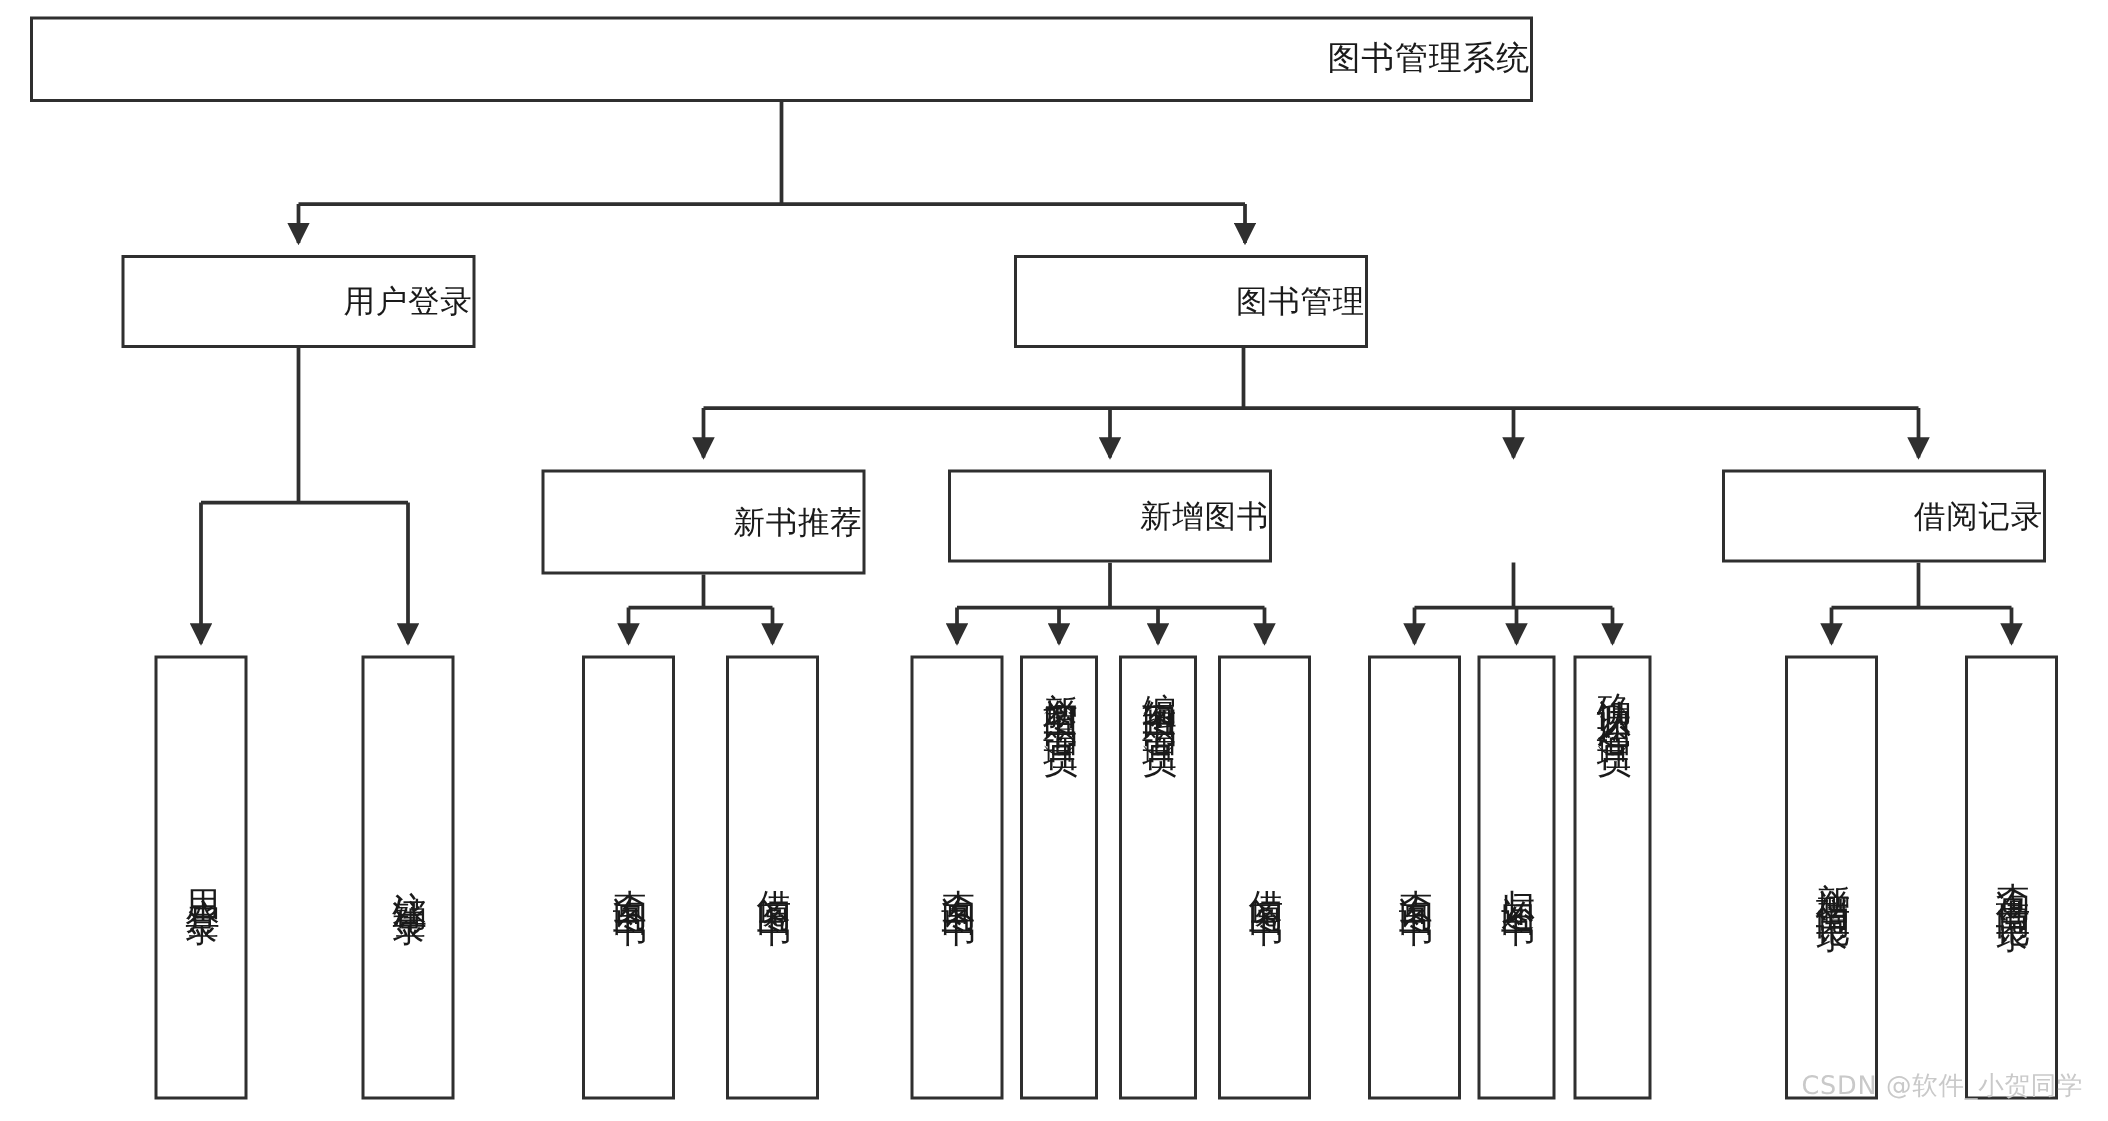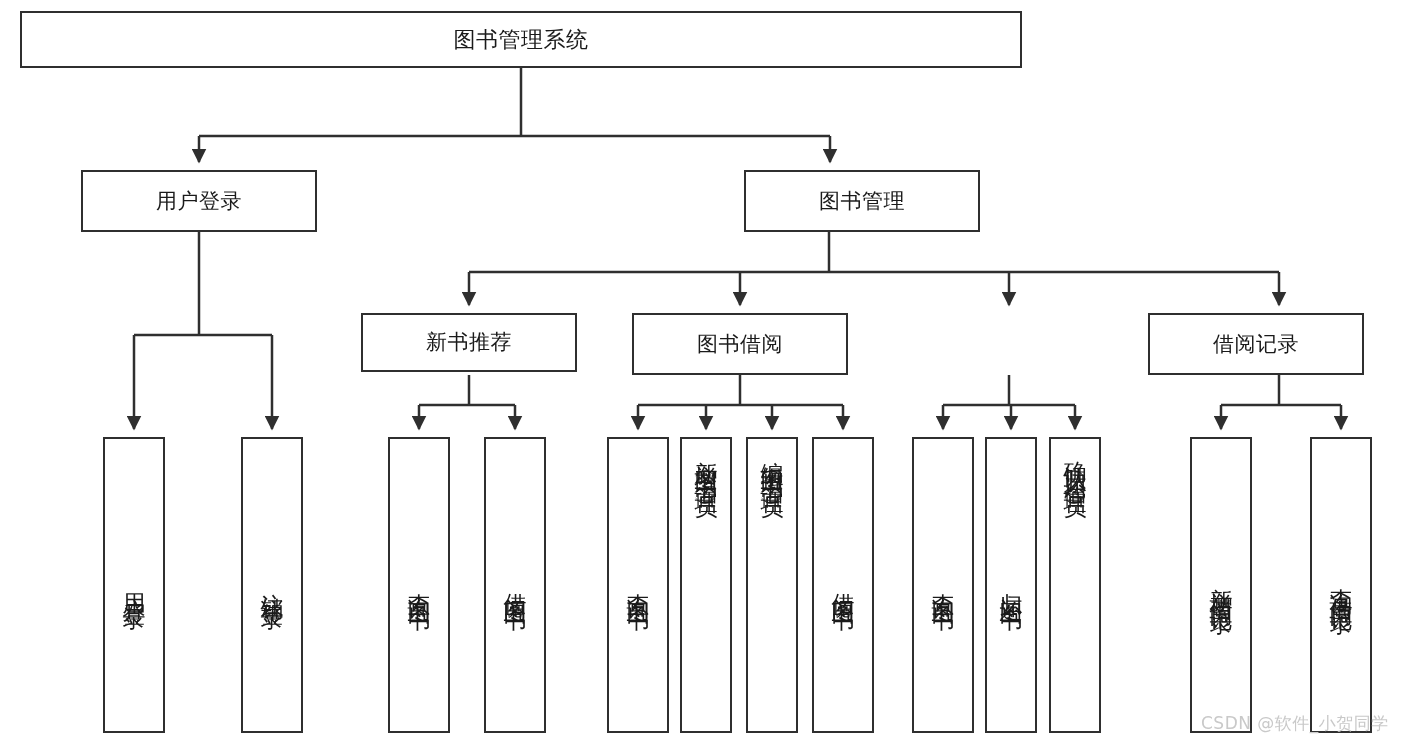--- a/index.html
+++ b/index.html
@@ -27,21 +27,21 @@
     height: 747px;
     pointer-events: none;
   }
   .node {
     position: absolute;
     box-sizing: border-box;
     background: #ffffff;
     border: 2px solid #2f2f2f;
     display: flex;
     align-items: center;
-    justify-content: center;
+    justify-content: flex-end;
     color: #1a1a1a;
   }
   .node .lbl {
     display: block;
     text-align: center;
     line-height: 1.18;
     letter-spacing: 0.5px;
   }
   .node.horizontal .lbl {
     font-size: 21px;
@@ -133,29 +133,29 @@
     </g>
   </svg>
 
   <div class="node root horizontal" style="left:20px; top:11px; width:1002px; height:57px;">
     <span class="lbl">图书管理系统</span>
   </div>
 
   <div class="node horizontal" style="left:81px; top:170px; width:236px; height:62px;">
     <span class="lbl">用户登录</span>
   </div>
-  <div class="node horizontal" style="left:744px; top:170px; width:236px; height:62px;">
+  <div class="node horizontal" style="left:676px; top:170px; width:236px; height:62px;">
     <span class="lbl">图书管理</span>
   </div>
 
-  <div class="node horizontal" style="left:361px; top:313px; width:216px; height:59px;">
+  <div class="node horizontal" style="left:361px; top:313px; width:216px; height:70px;">
     <span class="lbl">新书推荐</span>
   </div>
   <div class="node horizontal" style="left:632px; top:313px; width:216px; height:62px;">
-    <span class="lbl">图书借阅</span>
+    <span class="lbl">新增图书</span>
   </div>
   <div class="node horizontal" style="left:1148px; top:313px; width:216px; height:62px;">
     <span class="lbl">借阅记录</span>
   </div>
 
   <div class="node vertical centered" style="left:103px; top:437px; width:62px; height:296px;">
     <span class="lbl">用户登录</span>
   </div>
   <div class="node vertical centered" style="left:241px; top:437px; width:62px; height:296px;">
     <span class="lbl">注销登录</span>

